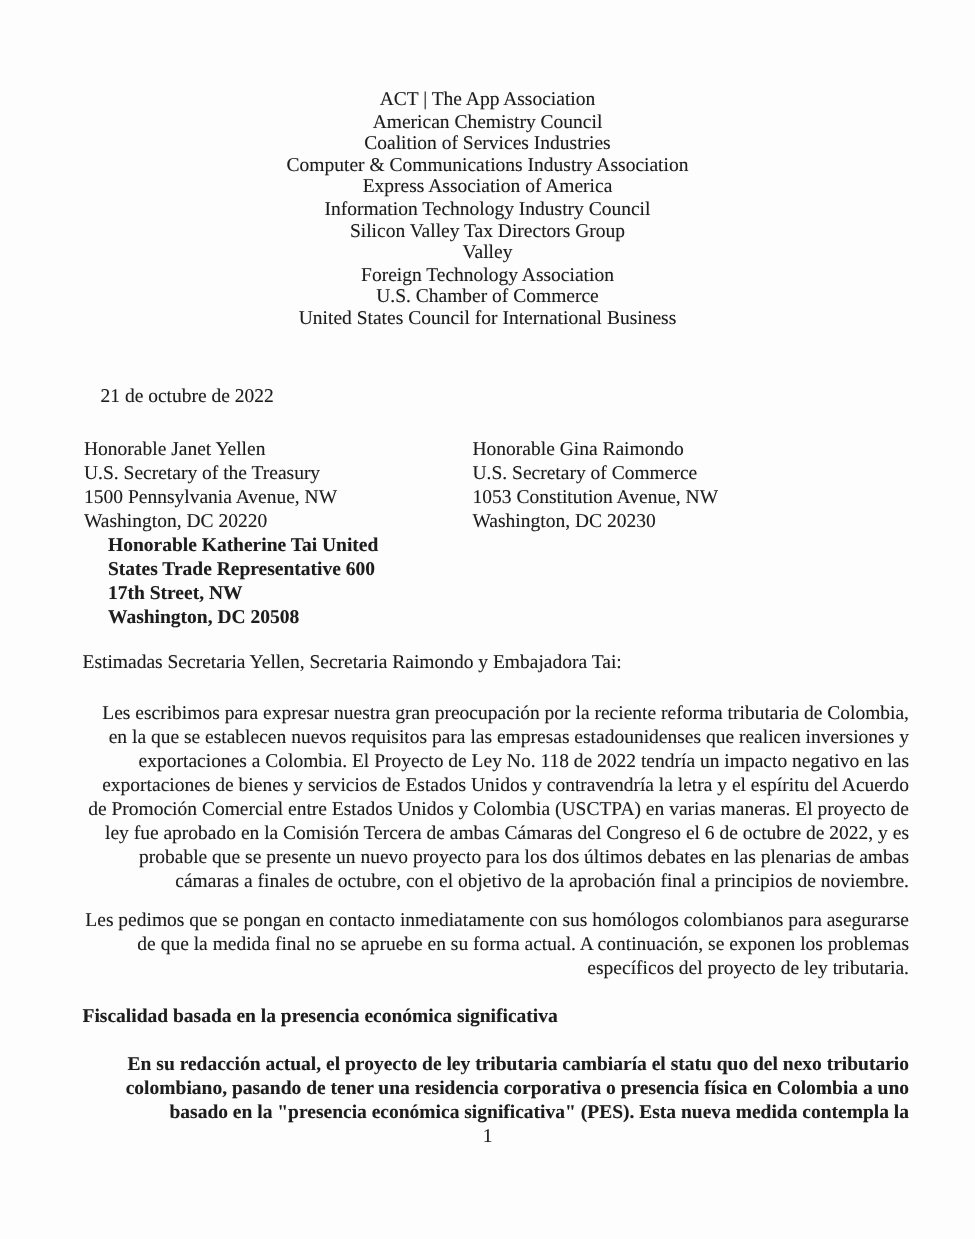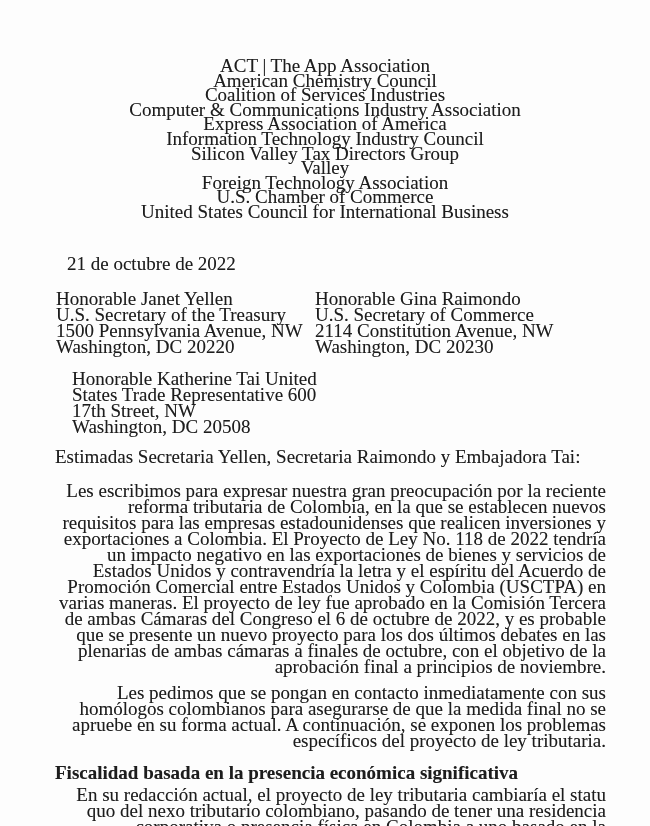--- a/index.html
+++ b/index.html
@@ -9,43 +9,43 @@
     color:#1d1d1d;
   }
   .page {
     position:relative;
     width:650px;
     height:826px;
     margin:0 auto;
     background:#fdfdfd;
     overflow:hidden;
     padding:59px 44px 0 55px;
-    font-size:19px;
+    font-size:13px;
     line-height:16px;
     text-shadow:0 0 0.5px rgba(20,20,20,0.35);
   }
   .letterhead {
     margin:0 -44px 0 -55px;
     text-align:center;
     line-height:14.6px;
   }
   .date-line { margin-top:36px; margin-left:12px; }
   .addr-row {
     display:flex;
     margin-top:19px;
     margin-left:1px;
   }
   .addr-col-left { width:259px; flex:0 0 auto; }
   .addr-col-right { flex:1 1 auto; }
-  .addr-block-3 { margin-top:16px; margin-left:17px; width:300px; }
+  .addr-block-3 { margin-left:17px; width:300px;font-weight:bold; }
   .salutation { margin-top:14px; }
   .para { margin-top:18px; text-align:right; }
   .para-2 { margin-top:10px; }
   .section-heading { margin-top:16px; font-weight:bold; }
-  .para-3 { margin-top:6px; }
+  .para-3 { margin-top:16px;font-weight:bold; }
   .page-number {
     margin:0 -44px 0 -55px;
     text-align:center;
   }
 </style>
 </head>
 <body>
 
 <div class="page">
 
@@ -68,21 +68,21 @@
   <div class="addr-row">
     <div class="addr-col-left">
       <div>Honorable Janet Yellen</div>
       <div>U.S. Secretary of the Treasury</div>
       <div>1500 Pennsylvania Avenue, NW</div>
       <div>Washington, DC 20220</div>
     </div>
     <div class="addr-col-right">
       <div>Honorable Gina Raimondo</div>
       <div>U.S. Secretary of Commerce</div>
-      <div>2114 Constitution Avenue, NW</div>
+      <div>1053 Constitution Avenue, NW</div>
       <div>Washington, DC 20230</div>
     </div>
   </div>
 
   <div class="addr-block-3">
     <div>Honorable Katherine Tai United</div>
     <div>States Trade Representative 600</div>
     <div>17th Street, NW</div>
     <div>Washington, DC 20508</div>
   </div>

